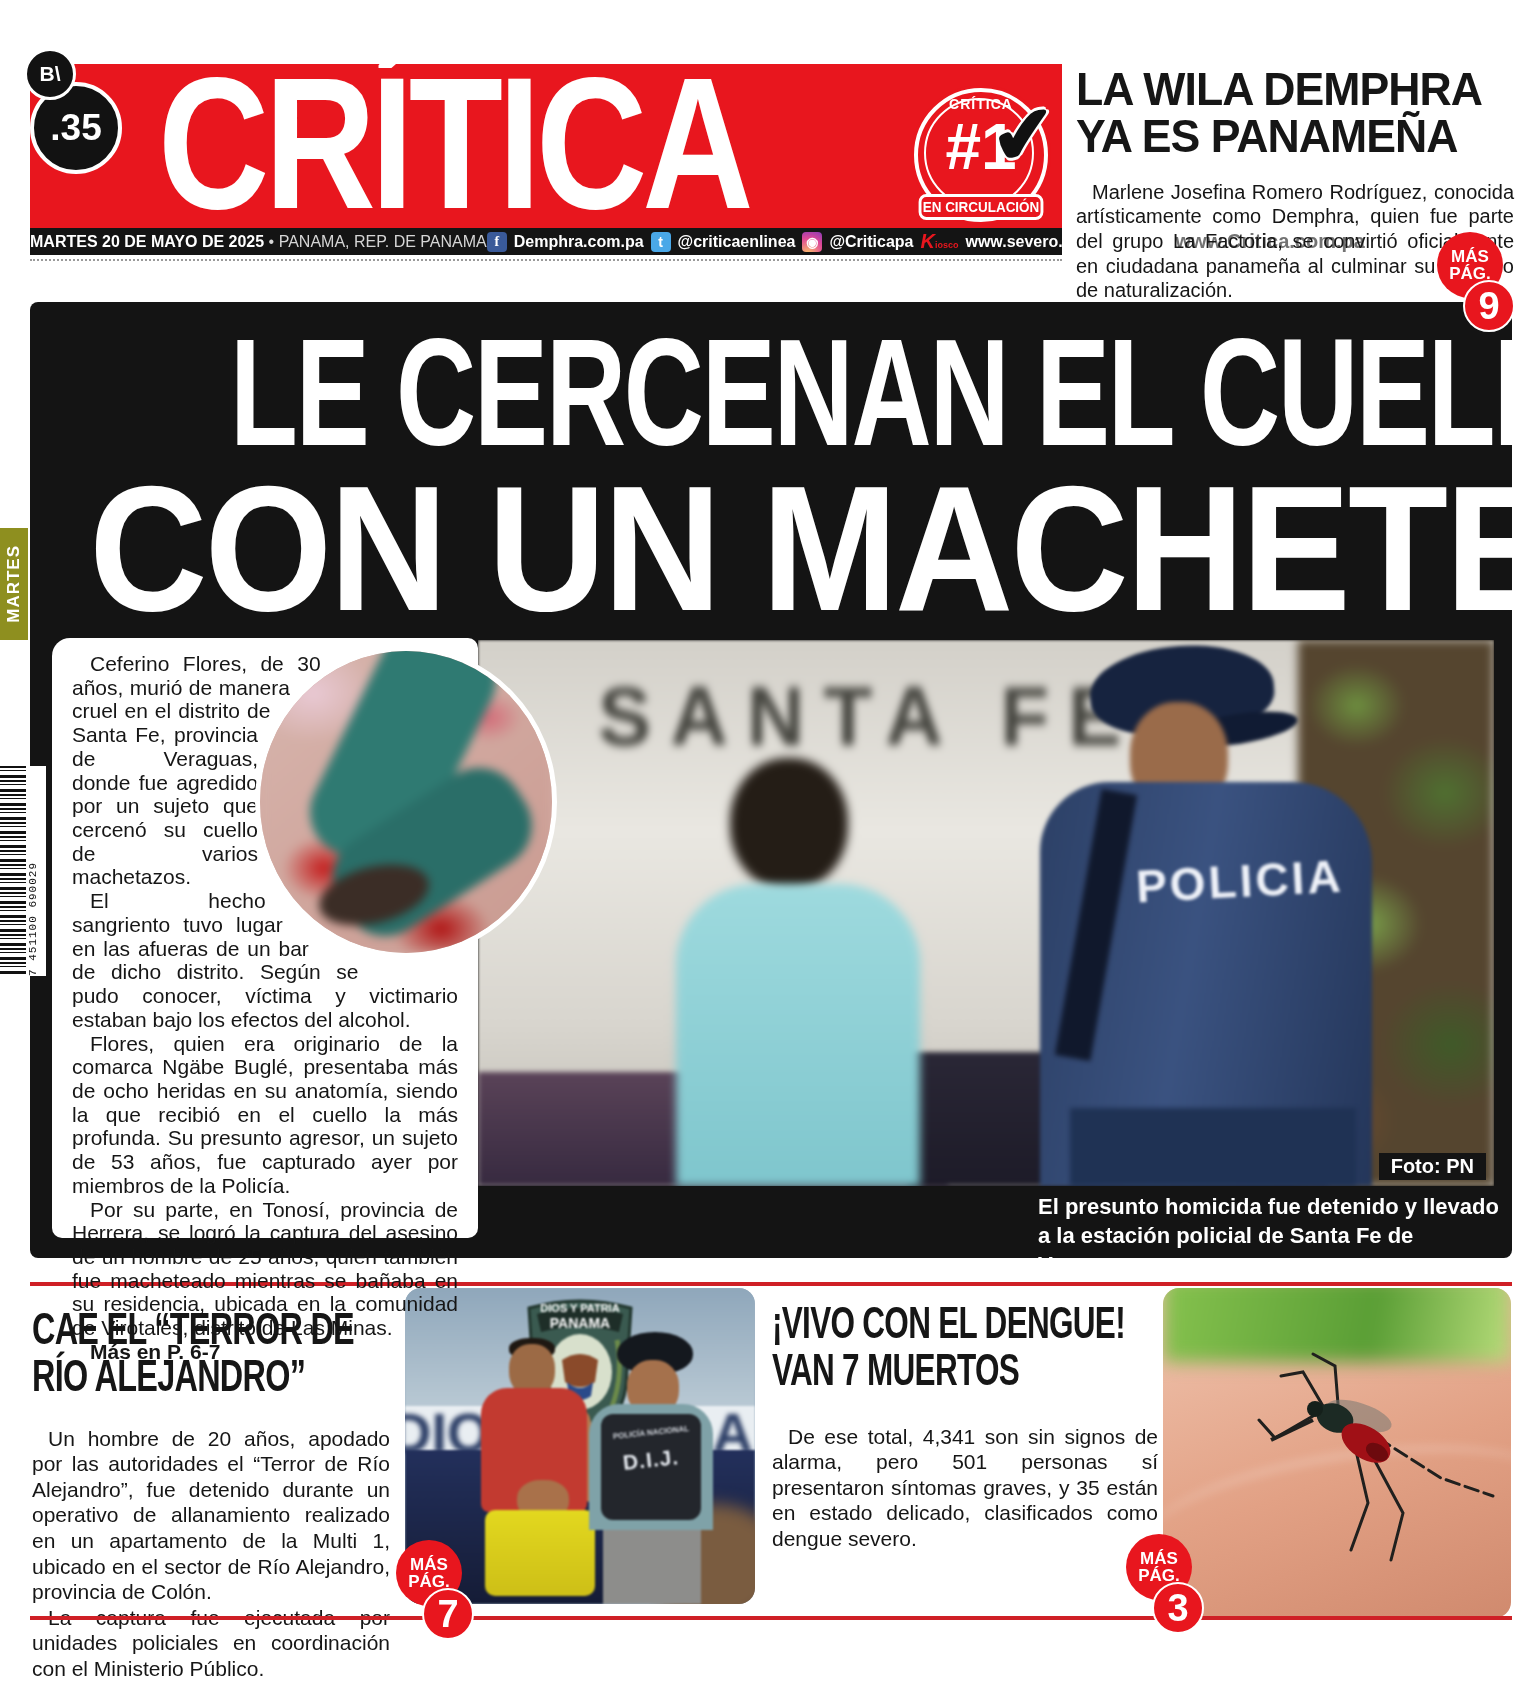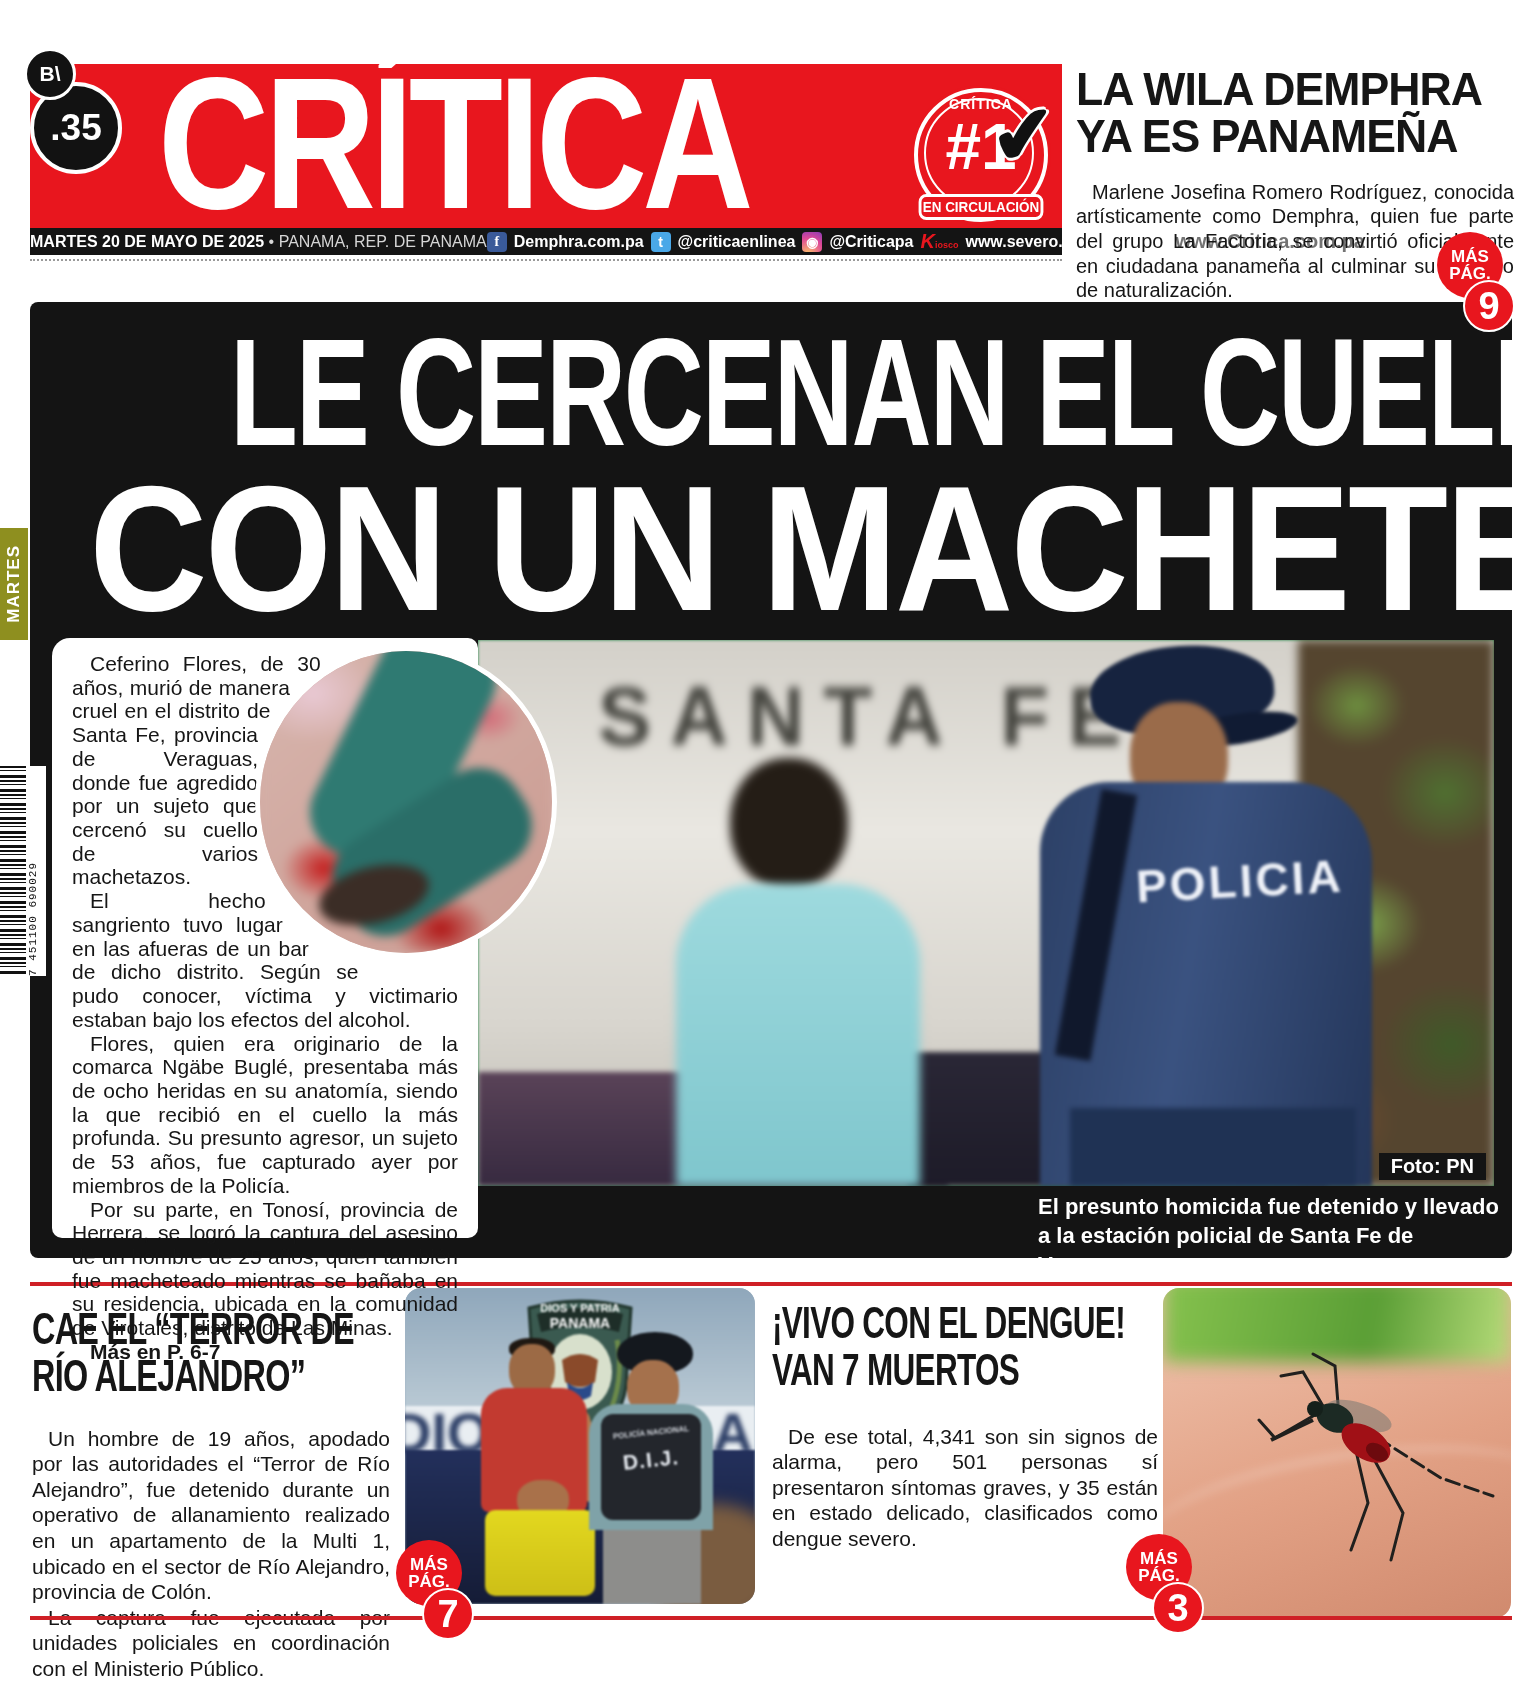--- a/index.html
+++ b/index.html
@@ -61,21 +61,21 @@
         align-items:center;justify-content:center;}
   .mb-num{position:absolute;left:26px;top:48px;width:48px;height:48px;border-radius:50%;background:#e8161e;
         border:2px solid #fff;color:#fff;font-weight:bold;font-size:38px;display:flex;align-items:center;
         justify-content:center;}
   
   .mainblock{left:30px;top:302px;width:1482px;height:956px;background:#141414;border-radius:8px;}
   .hl{width:100%;text-align:center;color:#fff;font-weight:bold;white-space:nowrap;}
   .hl1{top:14px;font-size:152px;line-height:1;letter-spacing:-3px;transform:scaleX(.73);transform-origin:center top;}
   .hl2{top:158px;font-size:178px;line-height:1;letter-spacing:-3px;transform:scaleX(.92);transform-origin:center top;}
   
-  .photo{left:448px;top:338px;width:1016px;height:546px;overflow:hidden;background:#15803d;}
+  .photo{left:448px;top:338px;width:1016px;height:546px;overflow:hidden;background:#000000;}
   .ph-blur{position:absolute;inset:0;filter:blur(1.5px);}
   .ph-wall{position:absolute;inset:0;background:linear-gradient(180deg,#d3d0c9 0%,#e9e7e1 35%,#d8d5ce 70%,#bdbab2 100%);}
   .ph-sign{position:absolute;left:120px;top:28px;font-size:84px;font-weight:bold;color:#45453f;
         letter-spacing:20px;filter:blur(4px);transform:scaleX(.95);transform-origin:left top;white-space:nowrap;}
   .ph-foliage{position:absolute;left:820px;top:0;width:196px;height:546px;filter:blur(5px);
         background:
         radial-gradient(70px 60px at 30% 12%,#6d8f3f 0%,rgba(109,143,63,0) 70%),
         radial-gradient(90px 80px at 75% 28%,#4f7030 0%,rgba(79,112,48,0) 70%),
         radial-gradient(80px 70px at 35% 52%,#7aa04a 0%,rgba(122,160,74,0) 70%),
         radial-gradient(100px 90px at 78% 74%,#3f5a28 0%,rgba(63,90,40,0) 70%),
@@ -291,21 +291,21 @@
 
     <div class="abs caption">El presunto homicida fue detenido y llevado a la estación policial de Santa Fe de Veraguas.</div>
   </div>
 
   <div class="abs rule" style="left:30px;top:1282px;width:1482px;"></div>
 
   <div class="abs terror">
     <div class="bh">CAE EL “TERROR DE</div>
     <div class="bh">RÍO ALEJANDRO”</div>
     <div class="bbody">
-      <p>Un hombre de 19 años, apodado por las autoridades el “Terror de Río Alejandro”, fue detenido durante un operativo de allanamiento realizado en un apartamento de la Multi 1, ubicado en el sector de Río Alejandro, provincia de Colón.</p>
+      <p>Un hombre de 20 años, apodado por las autoridades el “Terror de Río Alejandro”, fue detenido durante un operativo de allanamiento realizado en un apartamento de la Multi 1, ubicado en el sector de Río Alejandro, provincia de Colón.</p>
       <p>La captura fue ejecutada por unidades policiales en coordinación con el Ministerio Público.</p>
     </div>
   </div>
 
   <div class="abs bcphoto">
     <div class="bc-blur">
       <div class="bc-wall"></div>
       <div class="bc-band"></div>
       <div class="bc-dios">DIOS</div>
       <div class="bc-a">A</div>

